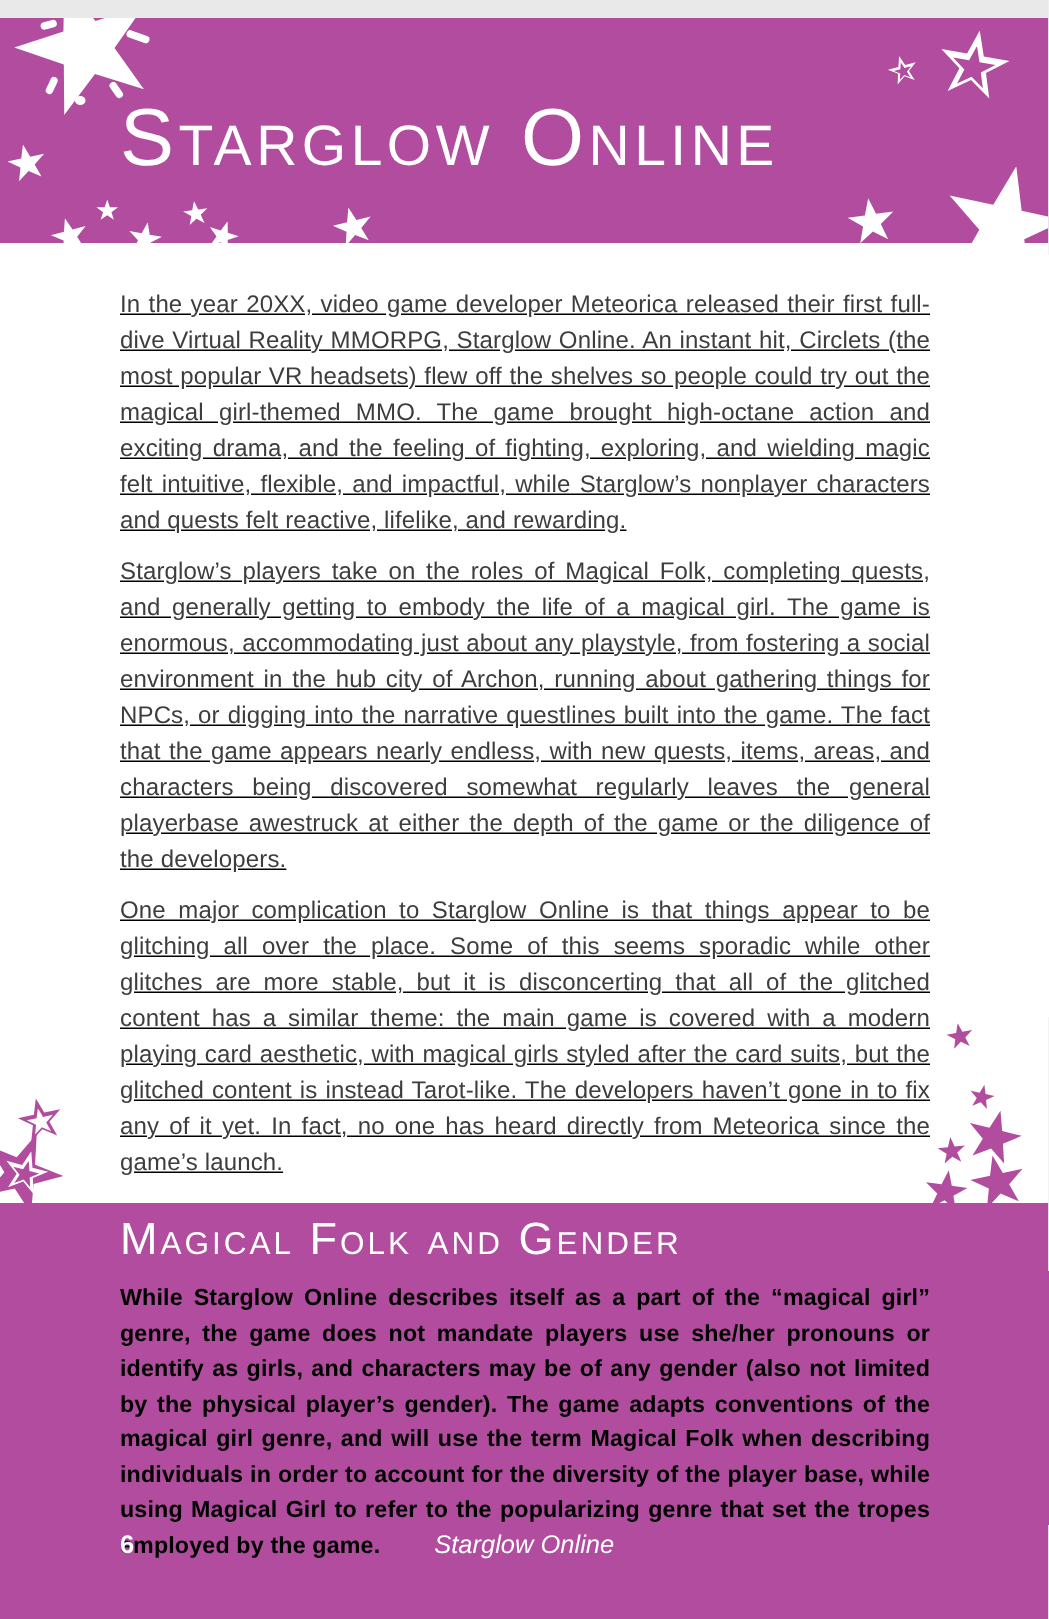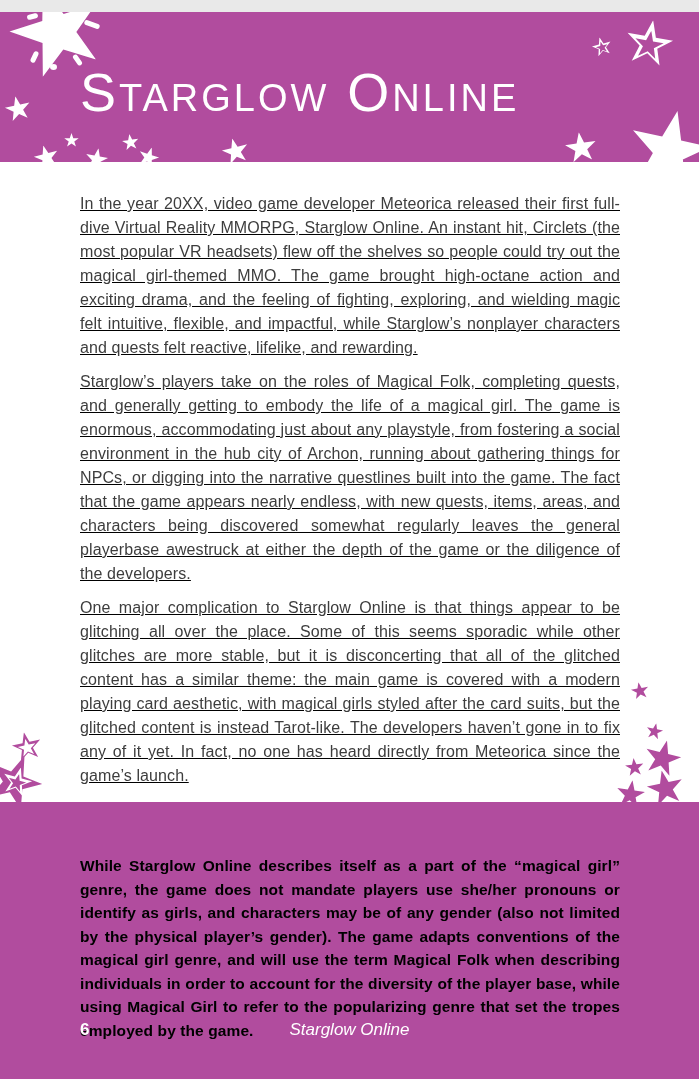--- a/index.html
+++ b/index.html
@@ -130,19 +130,20 @@
 
   <div class="star accent" style="left:12px; top:720px; width:30px; height:30px; transform:rotate(-12deg);">
     <div class="ring-hole fill-white"></div>
   </div>
   <div class="star accent" style="left:-14px; top:742px; width:56px; height:56px; transform:rotate(22deg);"></div>
   <div class="star white" style="left:2px; top:755px; width:30px; height:30px; transform:rotate(15deg);">
     <div class="ring-hole fill-accent"></div>
   </div>
 
   <div class="band">
+    <h2 class="band-heading">Magical Folk and Gender</h2>
     <p class="band-body">While Starglow Online describes itself as a part of the “magical girl” genre, the game does not mandate players use she/her pronouns or identify as girls, and characters may be of any gender (also not limited by the physical player’s gender). The game adapts conventions of the magical girl genre, and will use the term Magical Folk when describing individuals in order to account for the diversity of the player base, while using Magical Girl to refer to the popularizing genre that set the tropes employed by the game.</p>
     <div class="footer-pagenum">6</div>
     <div class="footer-booktitle">Starglow Online</div>
     <div class="bottom-edge"></div>
   </div>
 
 </div>
 
 </body></html>

